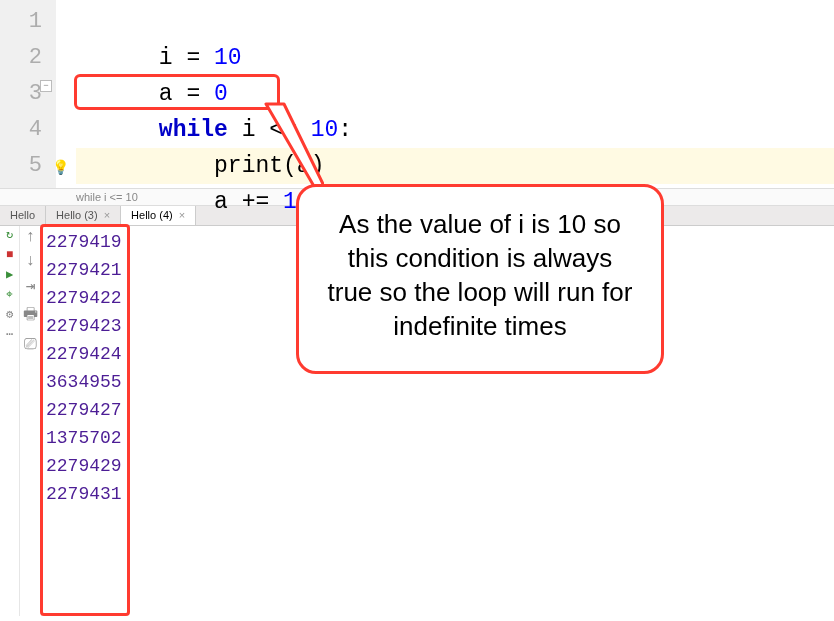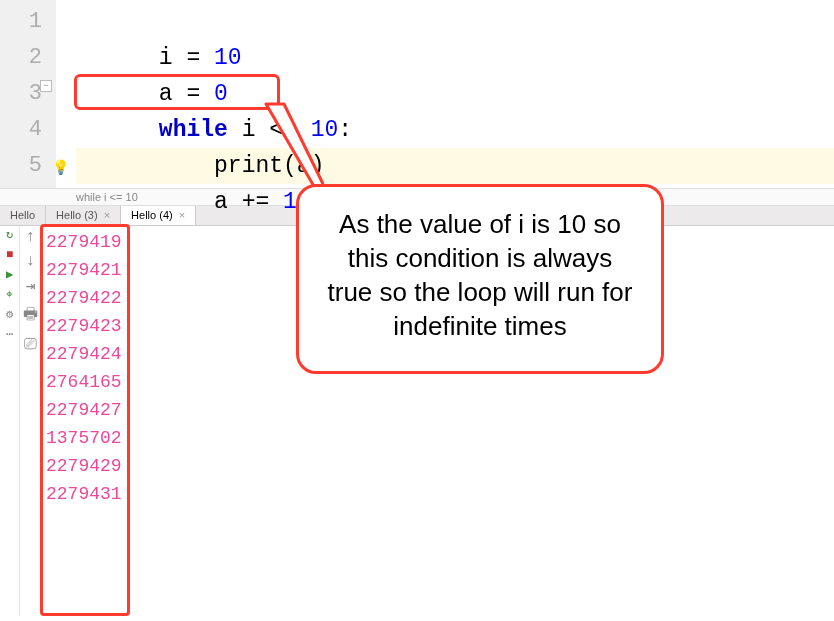--- a/index.html
+++ b/index.html
@@ -130,21 +130,21 @@
     display: flex;
     flex-direction: column;
     align-items: center;
     gap: 6px;
   }
   .console {
     flex: 1;
     padding: 2px 4px;
     font-size: 18px;
     line-height: 28px;
-    color: #ec4899;
+    color: #4c1d95;
     position: relative;
     background: #fff;
   }
   .console .out { height: 28px; white-space: pre; }
   .red-box-console {
     position: absolute;
     border: 3px solid #ff3b30;
     border-radius: 4px;
     left: 40px;
     top: 224px;
@@ -244,21 +244,21 @@
     <span class="ic grey">⇥</span>
     <span class="ic grey">🖶</span>
     <span class="ic grey">⎚</span>
   </div>
   <div class="console">
     <div class="out">2279419</div>
     <div class="out">2279421</div>
     <div class="out">2279422</div>
     <div class="out">2279423</div>
     <div class="out">2279424</div>
-    <div class="out">2764165</div>
+    <div class="out">3634955</div>
     <div class="out">2279427</div>
     <div class="out">1375702</div>
     <div class="out">2279429</div>
     <div class="out">2279431</div>
   </div>
 </div>
 
 <div class="red-box-console"></div>
 
 <svg class="callout-tail" viewBox="0 0 60 100">

